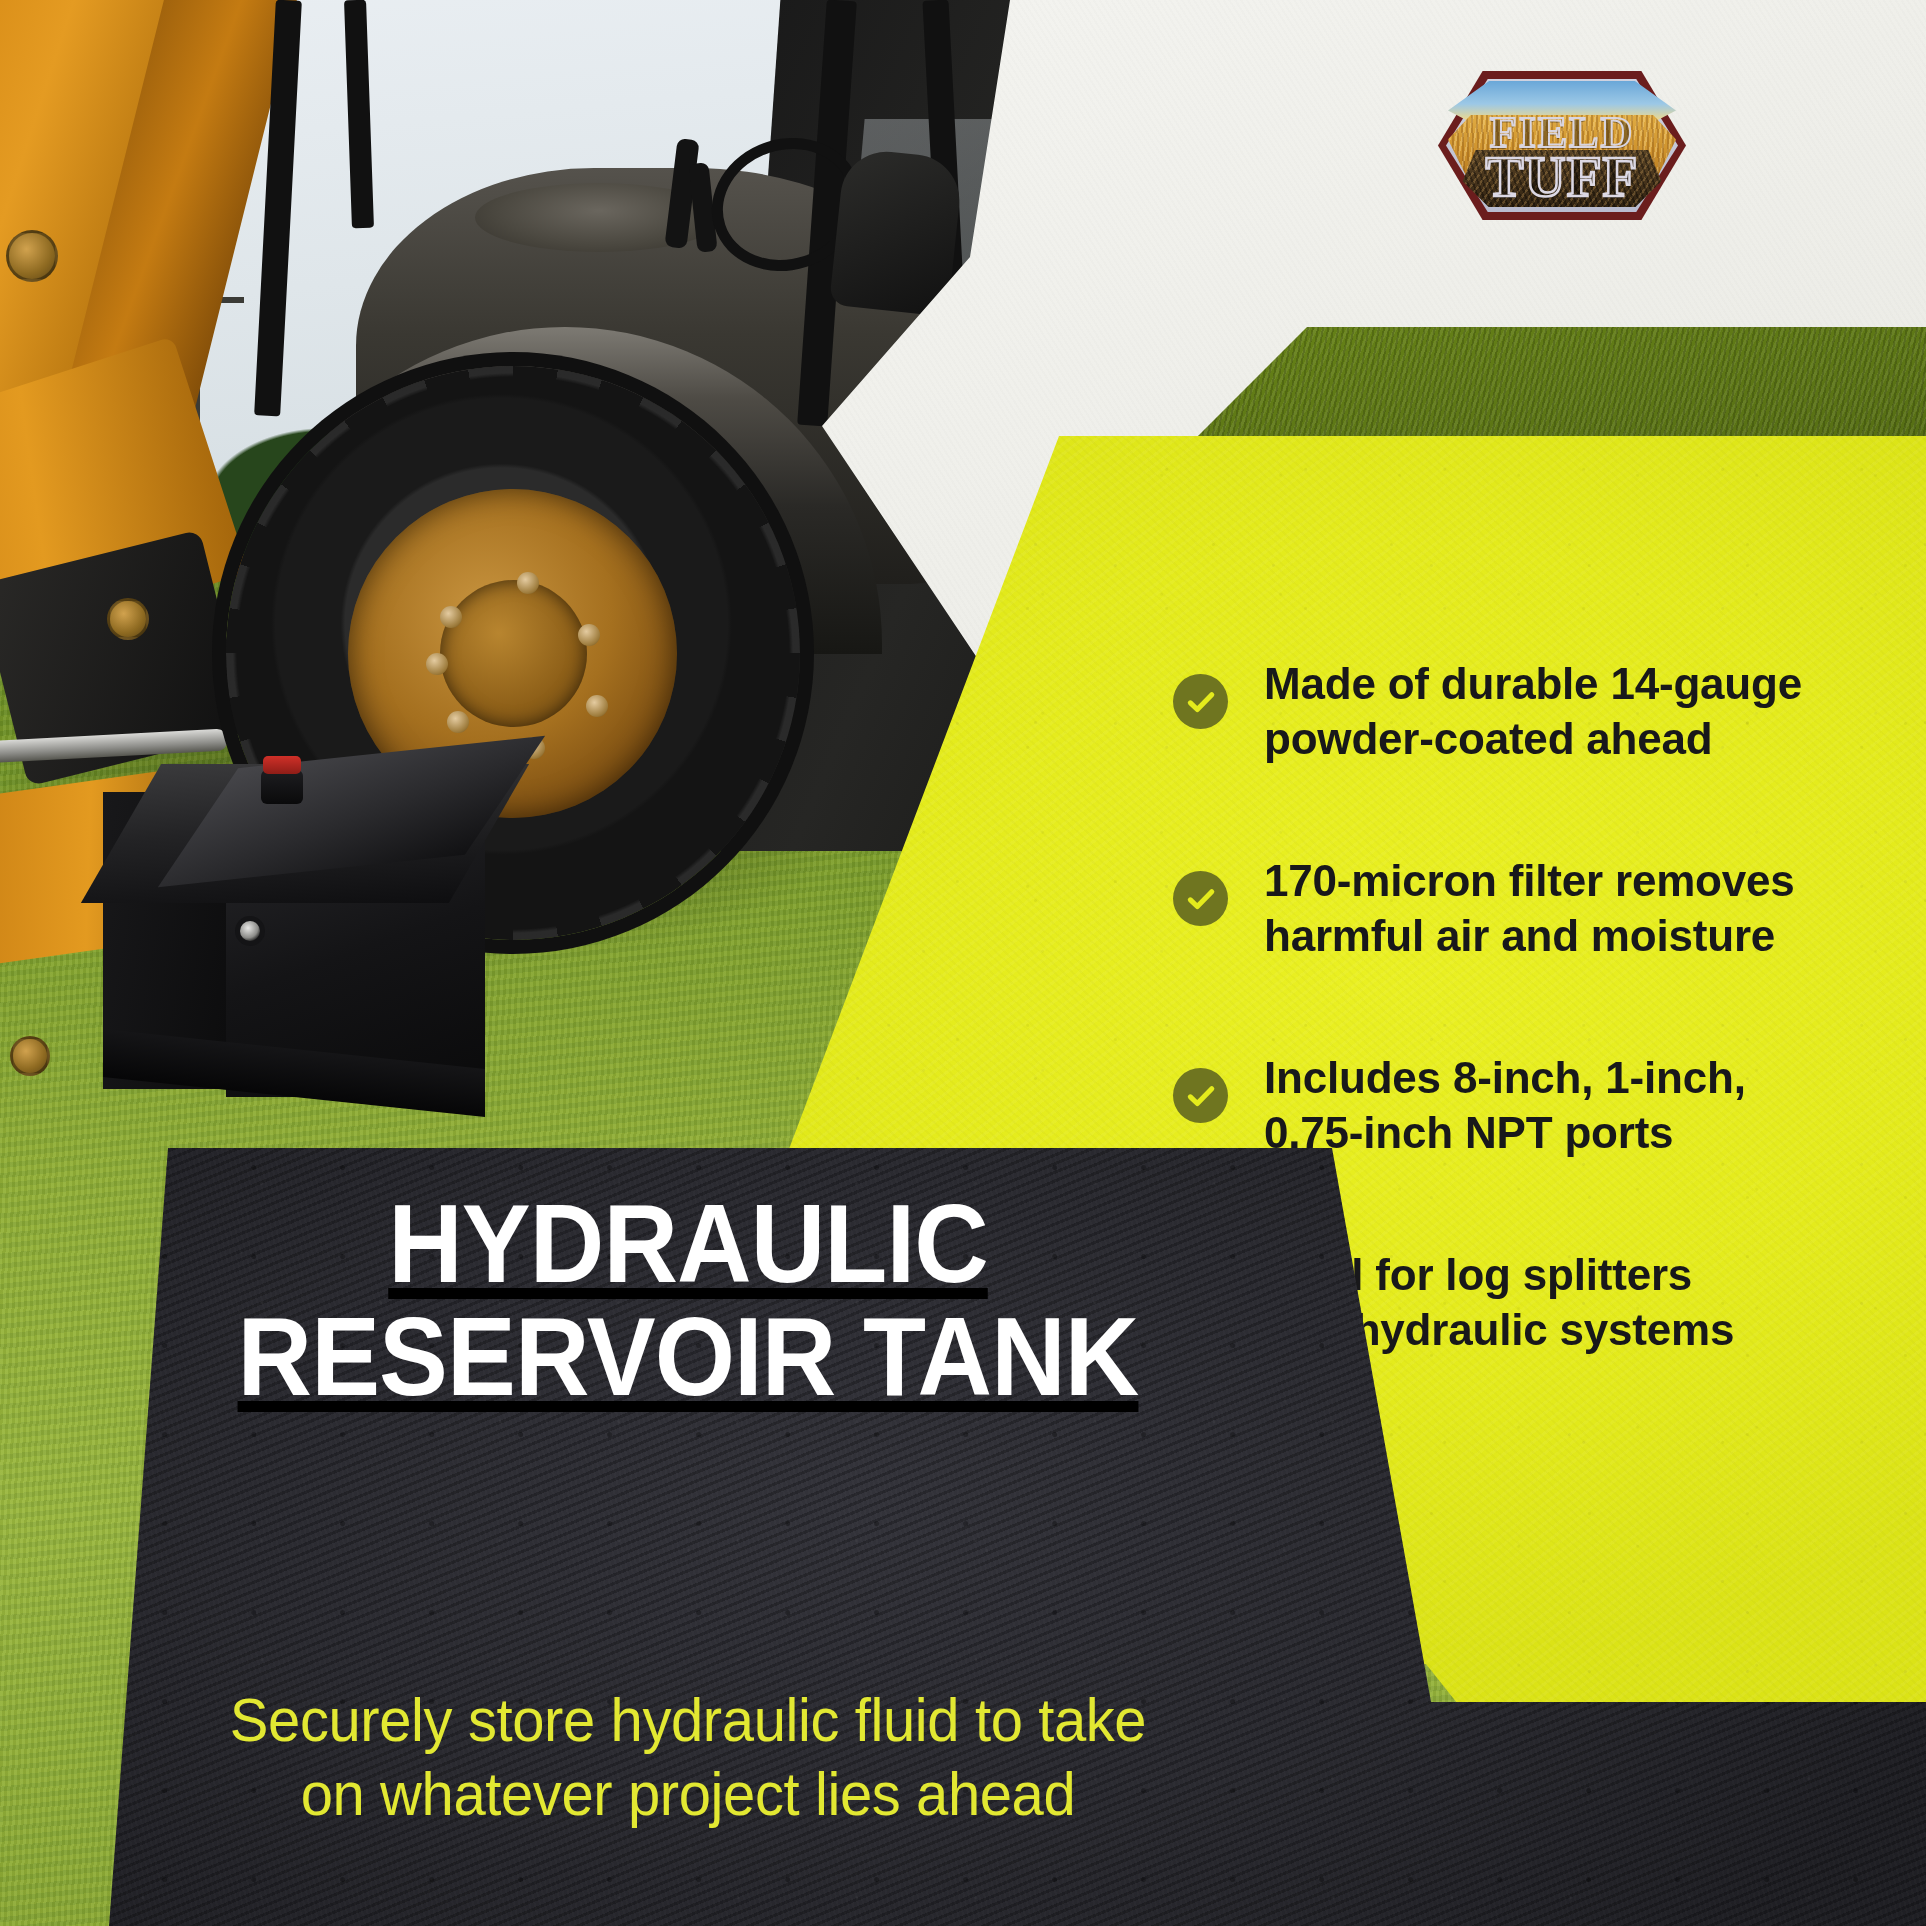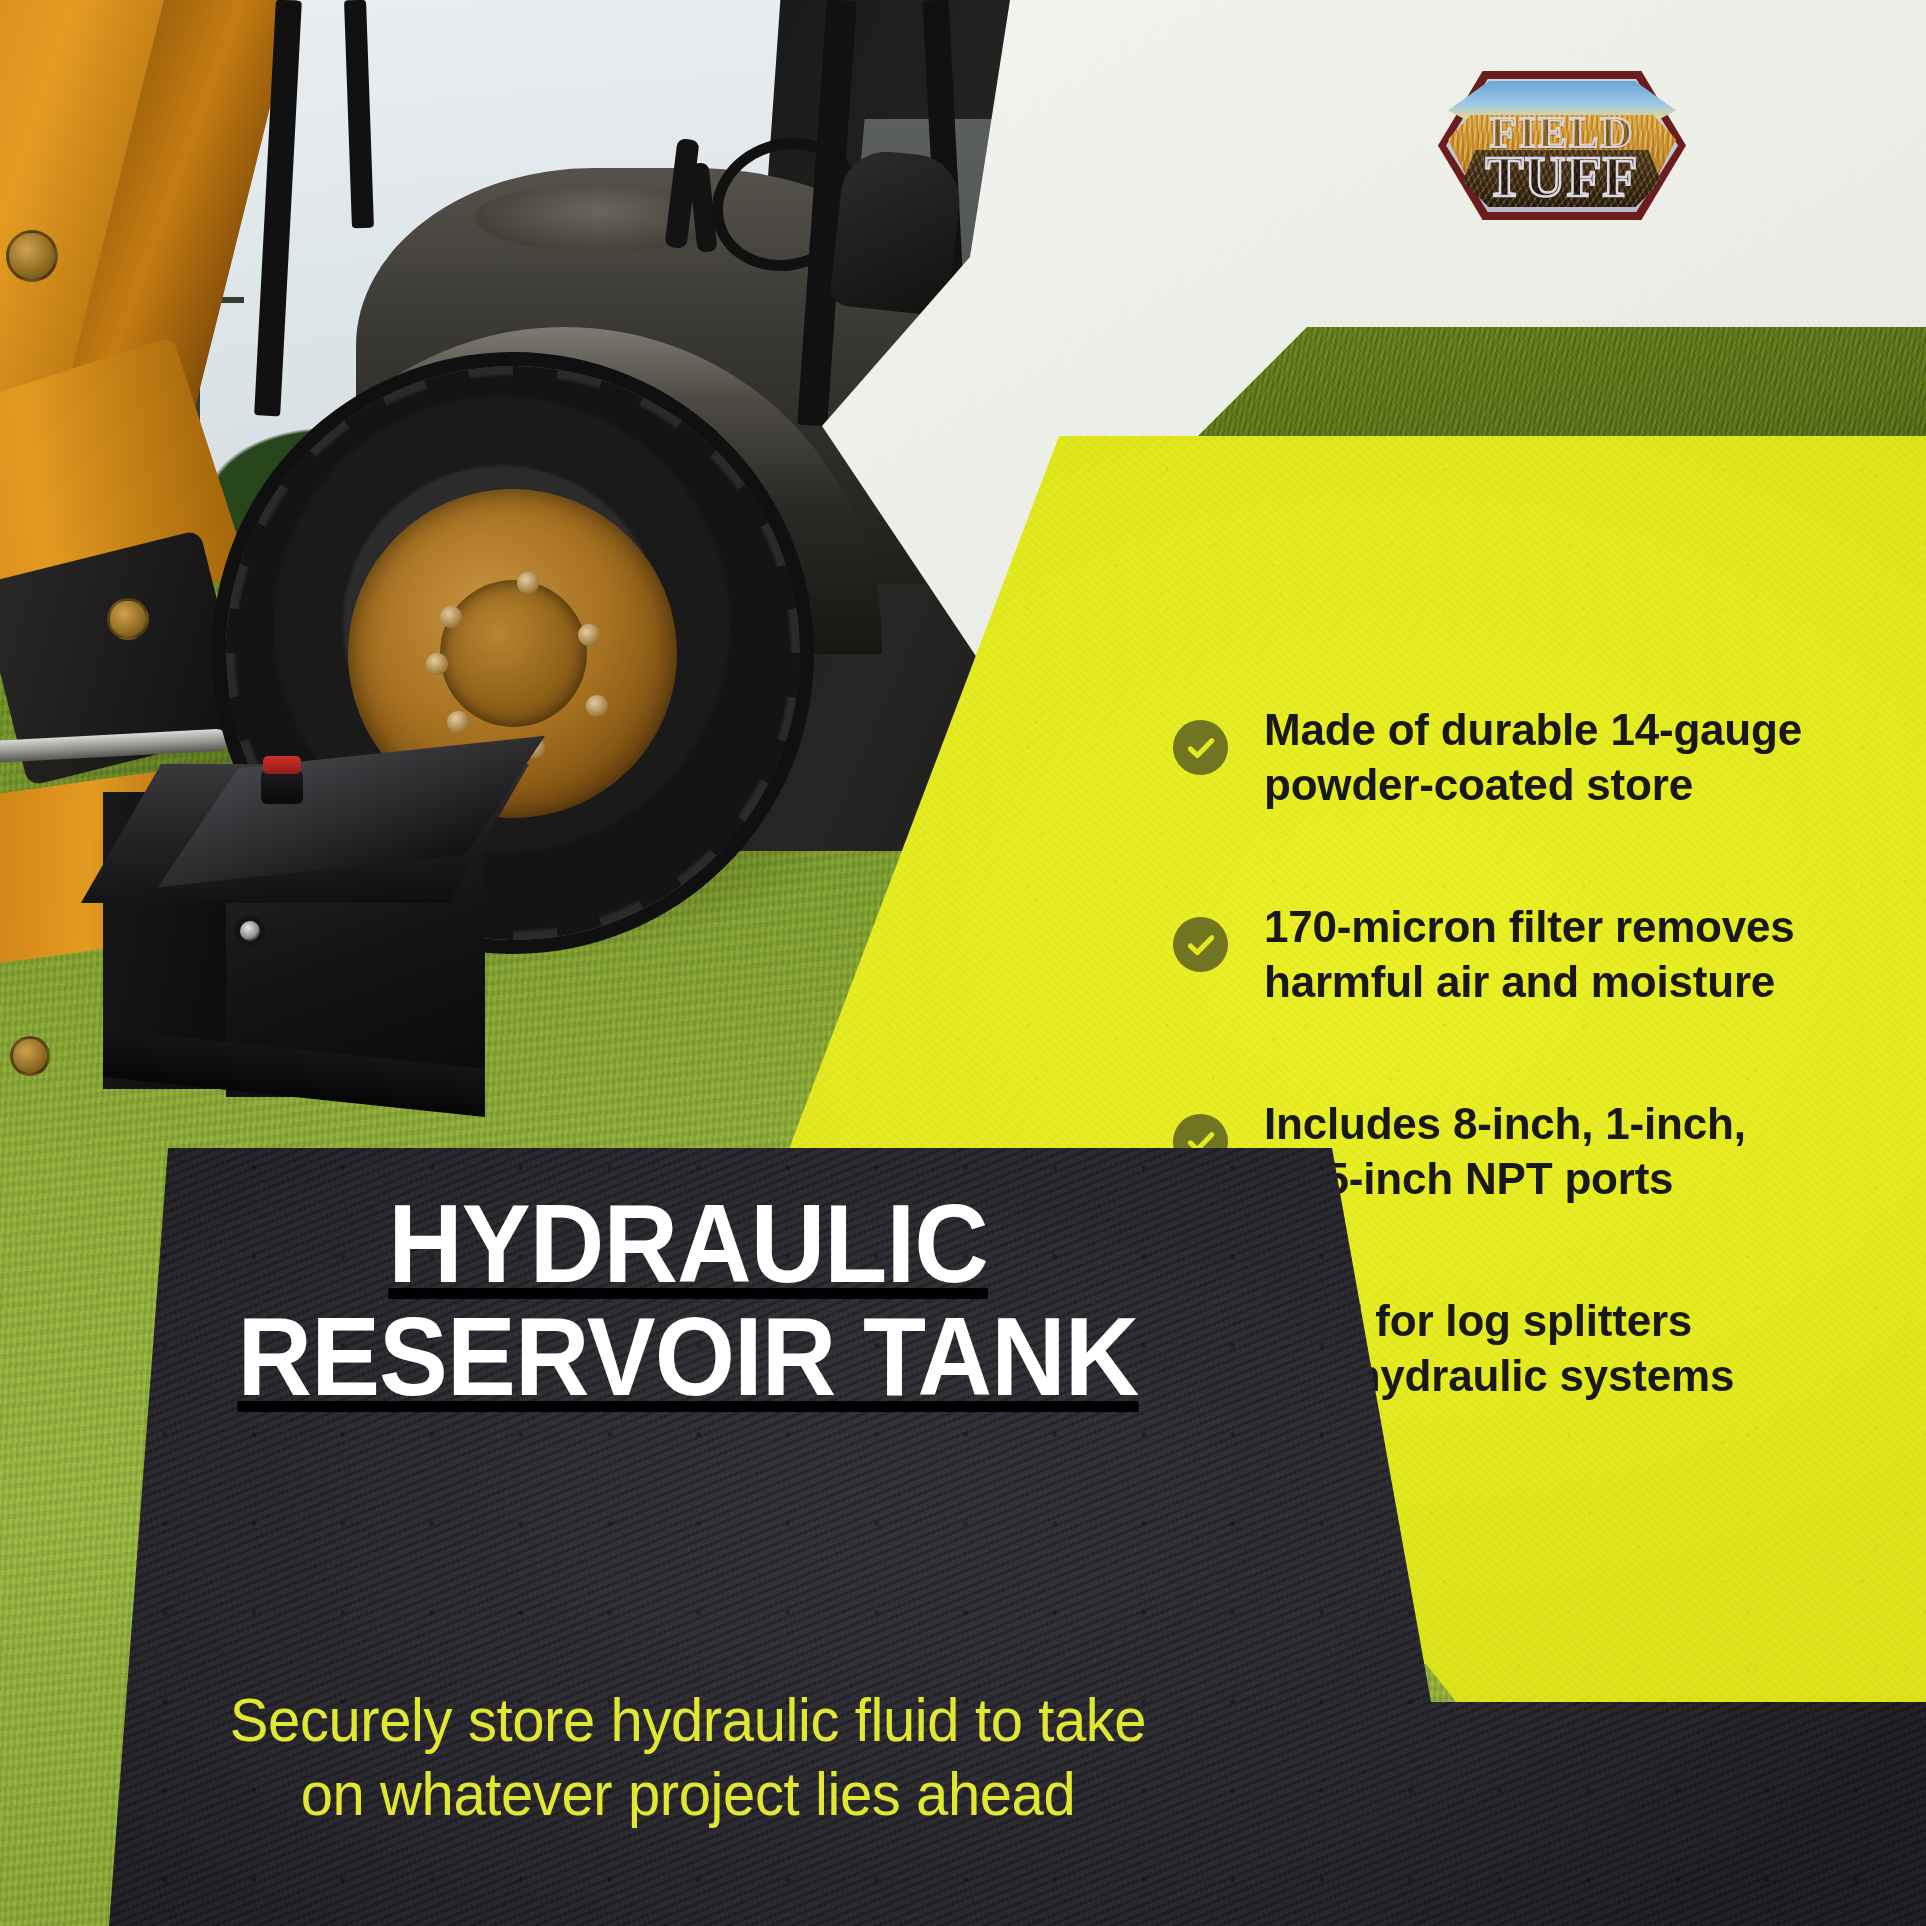--- a/index.html
+++ b/index.html
@@ -258,21 +258,21 @@
     background-image:
       radial-gradient(circle at 12% 24%,rgba(0,0,0,.05) 0 1px,transparent 2px),
       radial-gradient(circle at 48% 61%,rgba(0,0,0,.05) 0 1px,transparent 2px),
       radial-gradient(circle at 77% 33%,rgba(0,0,0,.04) 0 1px,transparent 2px),
       radial-gradient(circle at 30% 82%,rgba(0,0,0,.05) 0 1px,transparent 2px);
     background-size:139px 139px,178px 178px,119px 119px,158px 158px;
   }
 
   
   .features{
-    position:absolute;left:1173px;top:702px;width:713px;
+    position:absolute;left:1173px;top:656px;width:713px;
   }
   .feature{
     display:flex;align-items:flex-start;margin-bottom:87px;
   }
   .feature:last-child{margin-bottom:0;}
   .check{
     flex:0 0 auto;width:55px;height:55px;border-radius:50%;
     background:#6f7520;margin-right:36px;margin-top:18px;
     display:flex;align-items:center;justify-content:center;
   }
@@ -452,21 +452,21 @@
   <div class="features">
 
     <div class="feature">
       <span class="check">
         <svg width="34" height="34" viewBox="0 0 24 24" aria-hidden="true">
           <path d="M4.5 12.6 L9.4 17.3 L19.6 6.9" fill="none" stroke="#e4eb1c" stroke-width="3.6" stroke-linecap="round" stroke-linejoin="round"></path>
         </svg>
       </span>
       <span class="feature-text">
         <span>Made of durable 14-gauge</span><br>
-        <span>powder-coated store</span>
+        <span>powder-coated ahead</span>
       </span>
     </div>
 
     <div class="feature">
       <span class="check">
         <svg width="34" height="34" viewBox="0 0 24 24" aria-hidden="true">
           <path d="M4.5 12.6 L9.4 17.3 L19.6 6.9" fill="none" stroke="#e4eb1c" stroke-width="3.6" stroke-linecap="round" stroke-linejoin="round"></path>
         </svg>
       </span>
       <span class="feature-text">

